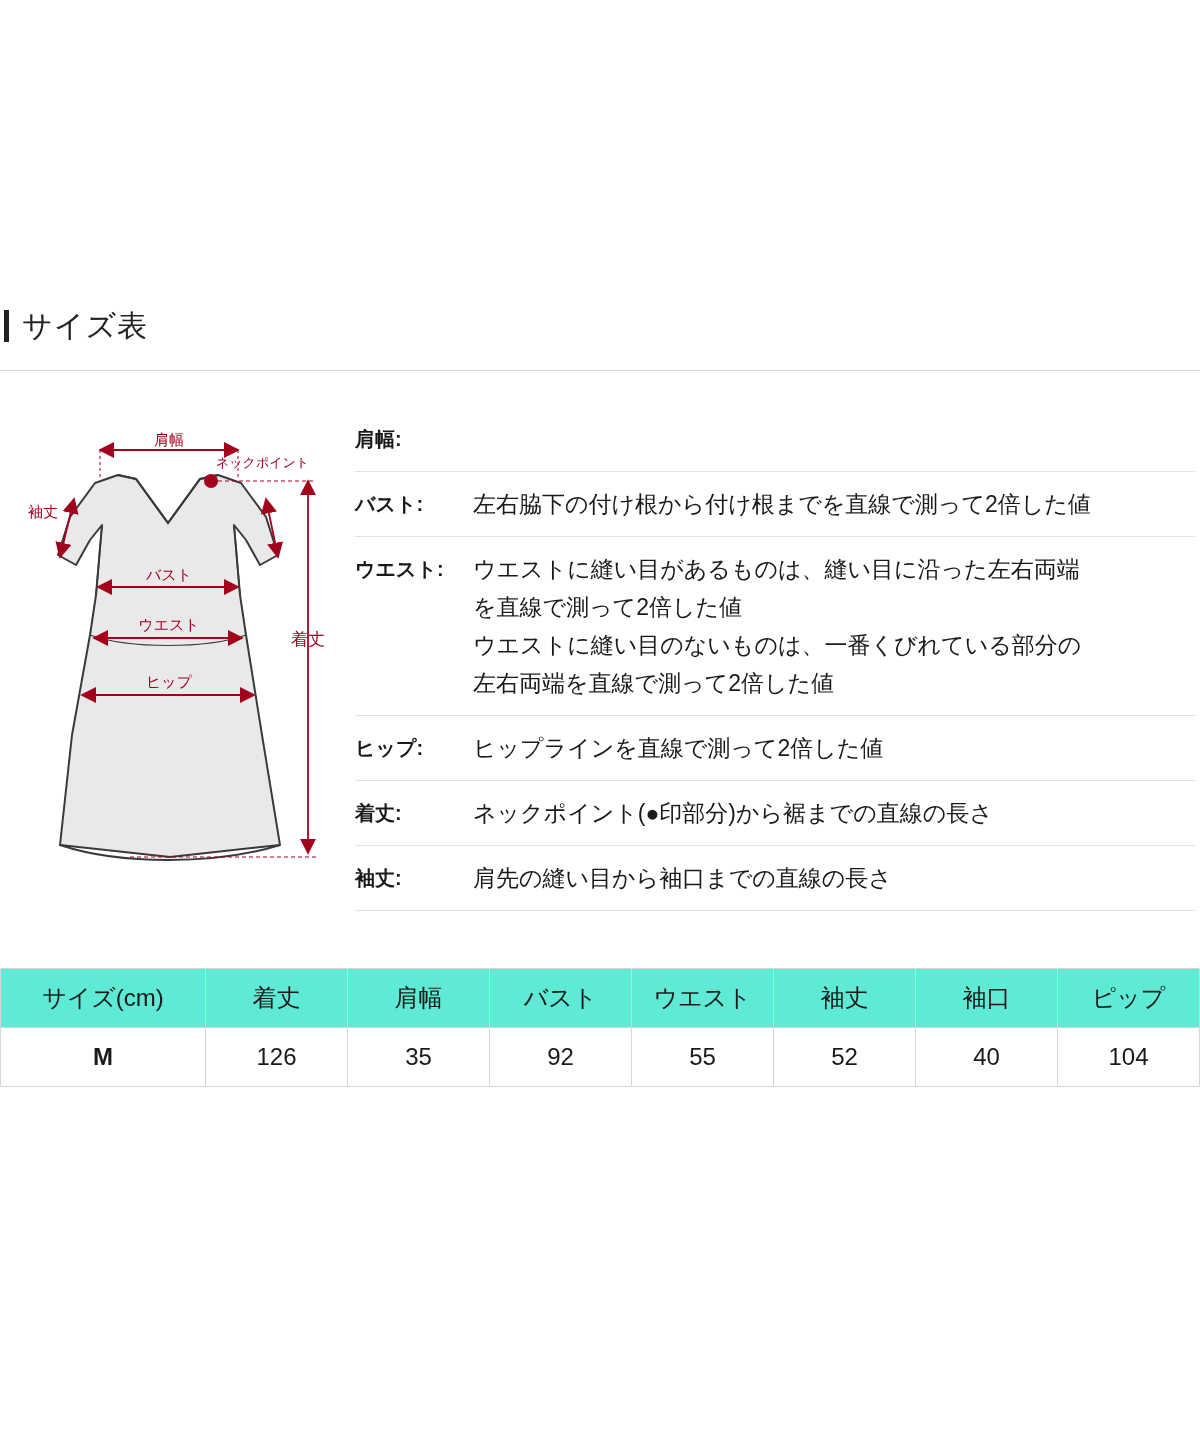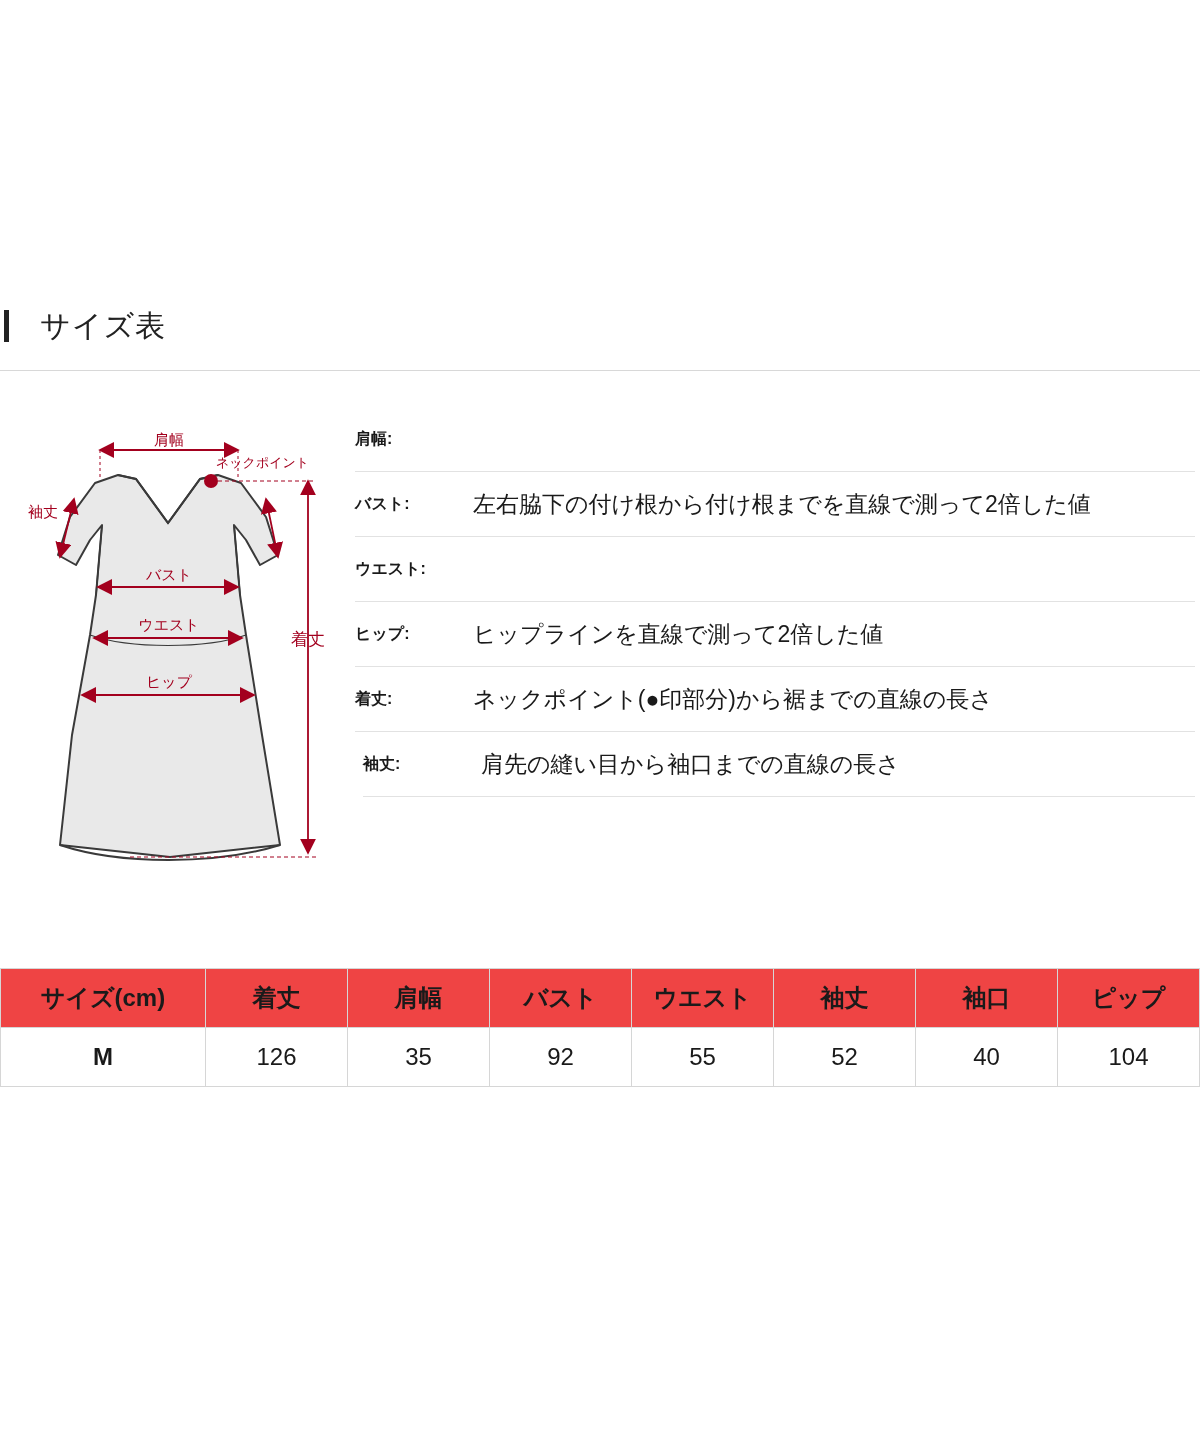--- a/index.html
+++ b/index.html
@@ -44,21 +44,20 @@
   }
   .section-head .title {
     position: absolute;
     left: 22px;
     top: 0px;
     font-size: 30px;
     letter-spacing: 1px;
     color: #222;
     line-height: 42px;
     white-space: nowrap;
-    margin-left: 18px;
   }
 
   
   .illus {
     position: absolute;
     left: 10px;
     top: 405px;
     width: 330px;
     height: 510px;
   }
@@ -70,24 +69,24 @@
     top: 410px;
     width: 840px;
   }
   .def-row {
     display: flex;
     align-items: flex-start;
     border-bottom: 1px solid #e2e2e2;
     padding: 13px 0 13px 0;
   }
   .def-row:first-child { padding-top: 10px; }
-  .def-row:last-child { border-bottom: 1px solid #e2e2e2; margin-left: 8px; }
+  .def-row:last-child { border-bottom: 1px solid #e2e2e2; }
   .def-term {
     flex: 0 0 118px;
-    font-size: 16px;
+    font-size: 20px;
     font-weight: bold;
     color: #1a1a1a;
     line-height: 38px;
     white-space: nowrap;
   }
   .def-desc {
     flex: 1 1 auto;
     font-size: 23px;
     line-height: 38px;
     color: #1a1a1a;
@@ -103,22 +102,22 @@
     border-collapse: collapse;
     table-layout: fixed;
   }
   .size-table th, .size-table td {
     border: 1px solid #d6d6d6;
     text-align: center;
     height: 56px;
     font-size: 24px;
   }
   .size-table thead th {
-    background: #ef4444;
-    font-weight: bold;
+    background: #5eead4;
+    font-weight: normal;
     color: #1a1a1a;
   }
   .size-table tbody td {
     background: #ffffff;
     color: #1a1a1a;
     font-weight: normal;
   }
   .size-table tbody td.rowhead {
     font-weight: bold;
   }
@@ -215,20 +214,26 @@
 
     <div class="def-row">
       <div class="def-term">バスト:</div>
       <div class="def-desc">
         <span class="line">左右脇下の付け根から付け根までを直線で測って2倍した値</span>
       </div>
     </div>
 
     <div class="def-row">
       <div class="def-term">ウエスト:</div>
+      <div class="def-desc">
+        <span class="line">ウエストに縫い目があるものは、縫い目に沿った左右両端</span>
+        <span class="line">を直線で測って2倍した値</span>
+        <span class="line">ウエストに縫い目のないものは、一番くびれている部分の</span>
+        <span class="line">左右両端を直線で測って2倍した値</span>
+      </div>
     </div>
 
     <div class="def-row">
       <div class="def-term">ヒップ:</div>
       <div class="def-desc">
         <span class="line">ヒップラインを直線で測って2倍した値</span>
       </div>
     </div>
 
     <div class="def-row">

